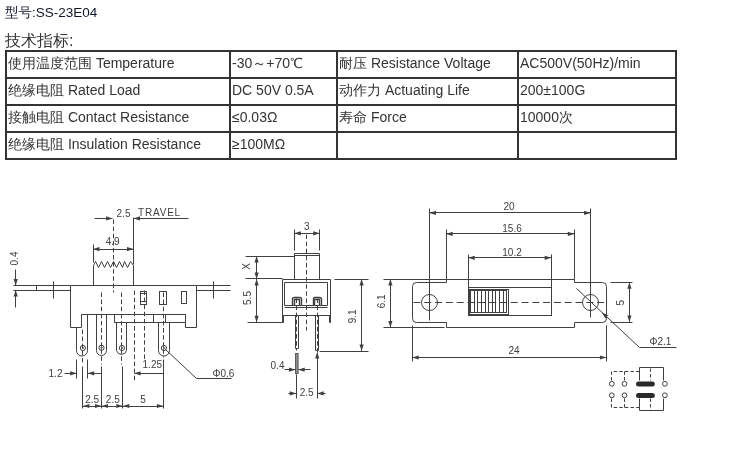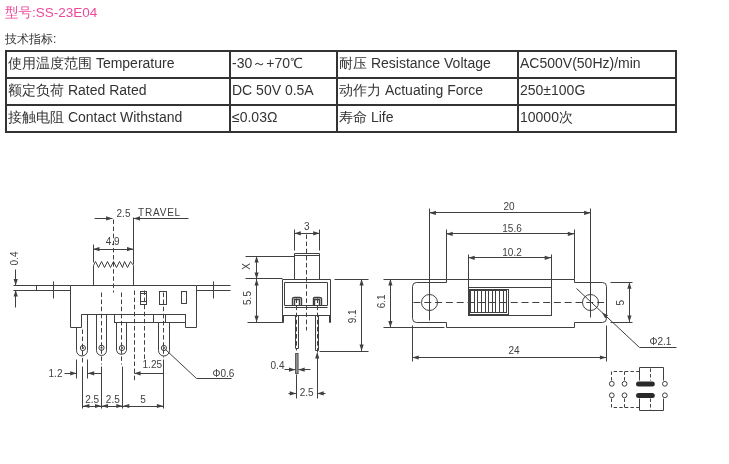--- a/index.html
+++ b/index.html
@@ -1,18 +1,18 @@
 <!DOCTYPE html>
 <html><head>
 <meta charset="utf-8">
 <style>
   html,body{margin:0;padding:0;background:#ffffff;}
   body{width:729px;height:464px;position:relative;font-family:"Liberation Sans",sans-serif;overflow:hidden;}
-  .t1{position:absolute;left:5px;top:4px;font-size:13.5px;color:#ec4899;}
-  .t2{position:absolute;left:5px;top:30.5px;font-size:12px;color:#333;}
+  .t1{position:absolute;left:5px;top:4px;font-size:13.5px;color:#0f172a;}
+  .t2{position:absolute;left:5px;top:30.5px;font-size:16px;color:#333;}
   table{position:absolute;left:5px;top:50px;border-collapse:collapse;table-layout:fixed;width:670px;padding-left:32px;}
   td{border:2px solid #333;height:23px;font-size:14px;color:#333;padding:2px 0 0 1px;vertical-align:top;line-height:18px;white-space:nowrap;overflow:hidden;}
 </style>
 </head>
 <body>
 <div class="t1">型号:SS-23E04</div>
 <div class="t2">技术指标:</div>
 <table>
   <colgroup>
       <col style="width:224px">
@@ -21,30 +21,36 @@
       <col style="width:158px">
     </colgroup>
   <tbody>
       <tr>
         <td>使用温度范围 Temperature</td>
         <td>-30～+70℃</td>
         <td>耐压 Resistance Voltage</td>
         <td>AC500V(50Hz)/min</td>
       </tr>
   <tr>
-        <td>额定负荷 Rated Rated</td>
+        <td>绝缘电阻 Rated Load</td>
         <td>DC 50V 0.5A</td>
-        <td>动作力 Actuating Force</td>
-        <td>250±100G</td>
+        <td>动作力 Actuating Life</td>
+        <td>200±100G</td>
       </tr>
   <tr>
-        <td>接触电阻 Contact Withstand</td>
+        <td>接触电阻 Contact Resistance</td>
         <td>≤0.03Ω</td>
-        <td>寿命 Life</td>
+        <td>寿命 Force</td>
         <td>10000次</td>
+      </tr>
+  <tr>
+        <td>绝缘电阻 Insulation Resistance</td>
+        <td>≥100MΩ</td>
+        <td></td>
+        <td></td>
       </tr>
 </tbody>
   </table>
 <svg id="dwg" width="729" height="274" viewBox="0 190 729 274" style="position:absolute;left:0;top:190px;" fill="none" stroke="#404040" stroke-width="1" font-family="Liberation Sans, sans-serif" font-size="10px">
 
 <g id="left">
 
   <path fill="#fff" d="M76.5,314.5 H87.5 V350.5 A5.25,5.25,0,0,1,76.5,350.5 Z"></path>
   <path fill="#fff" d="M96.5,314.5 H106.5 V350.5 A4.85,4.85,0,0,1,96.5,350.5 Z"></path>
   <path fill="#fff" d="M116.5,314.5 H126.5 V350.5 A5.15,5.15,0,0,1,116.5,350.5 Z"></path>

